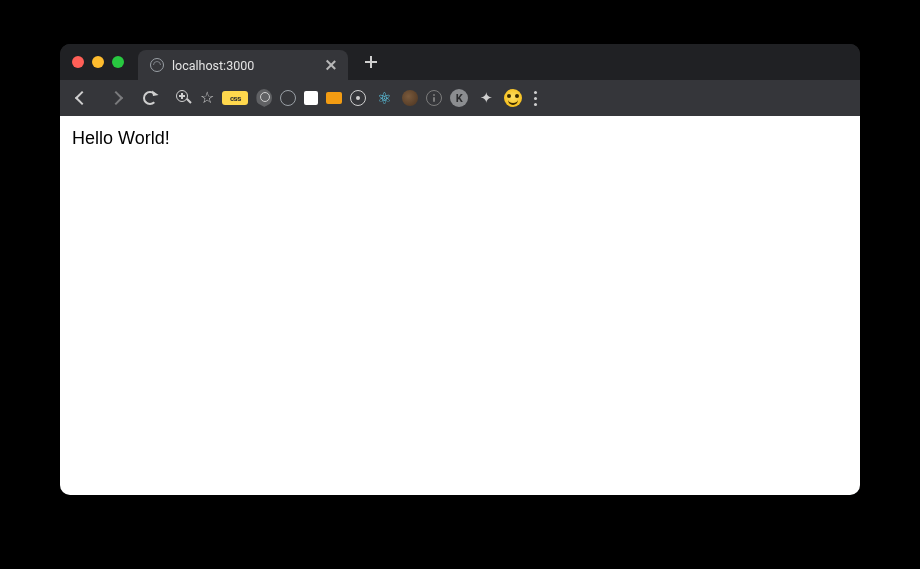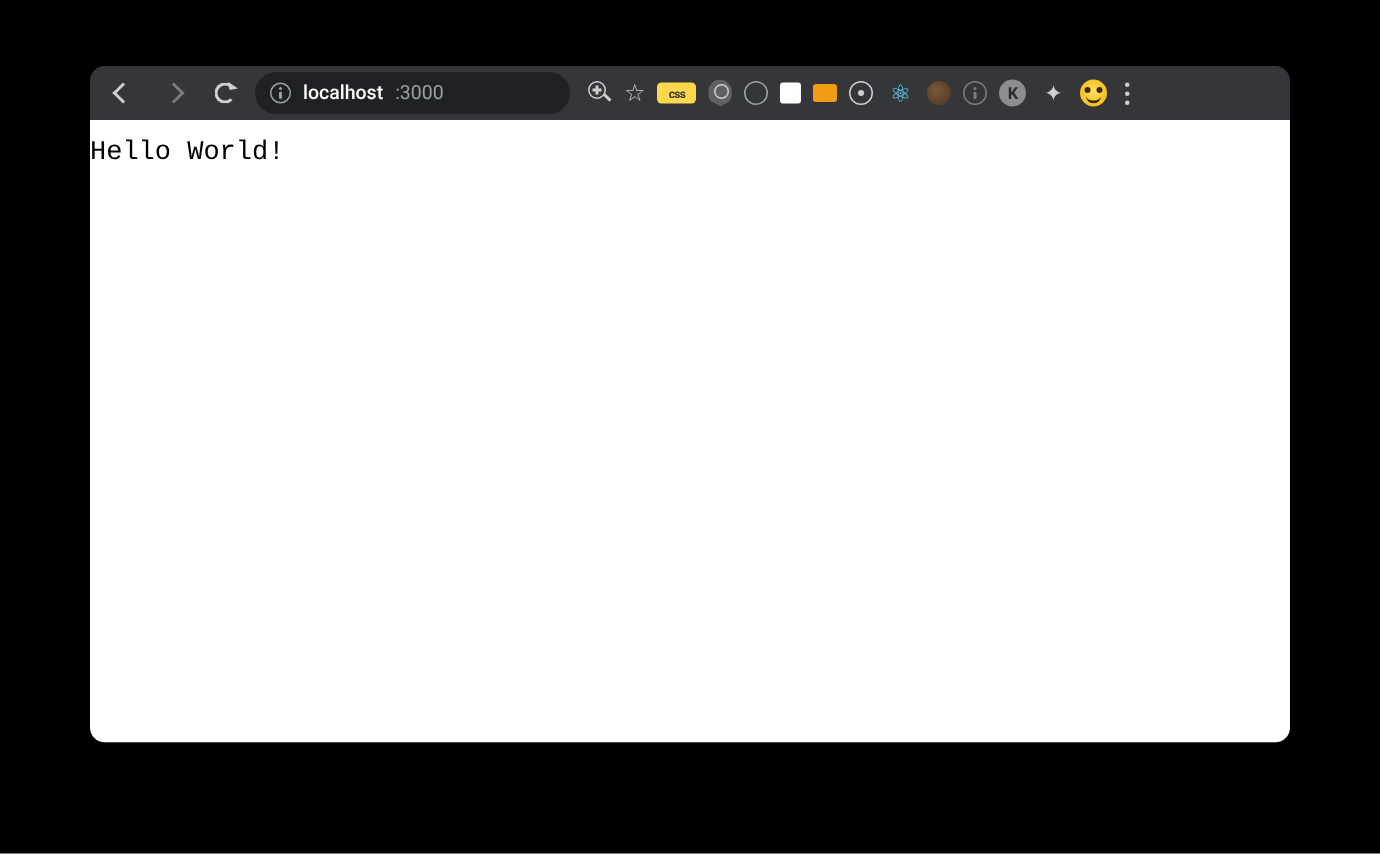--- a/index.html
+++ b/index.html
@@ -170,48 +170,56 @@
   .e-yellow::after{content:"";position:absolute;left:4px;top:11px;width:10px;height:3px;border-bottom:2px solid #3a2a00;border-radius:0 0 8px 8px;}
   .menu-dots{display:flex;flex-direction:column;gap:3px;padding:0 4px;}
   .menu-dots span{width:3px;height:3px;background:#cfcfcf;border-radius:50%;}
   
   .viewport{
     flex:1;
     background:#fff;
     position:relative;
   }
   .content{
-    position:absolute;left:0;top:12px;
-    font-family: Liberation Mono, monospace;
+    position:absolute;left:12px;top:12px;
+    font-family: Liberation Sans, sans-serif;
     font-size:18px;
     color:#000;
   }
 </style>
 </head>
 <body>
 
 <div class="window">
 
+  <div class="tabstrip">
+    <div class="traffic">
+      <div class="dot red"></div>
+      <div class="dot yellow"></div>
+      <div class="dot green"></div>
+    </div>
+    <div class="tab">
+      <div class="favicon"></div>
+      <div class="title">localhost:3000</div>
+      <div class="close"></div>
+    </div>
+    <div class="newtab"></div>
+  </div>
 
   <div class="toolbar">
     <div class="tbtn">
         <div class="arrow"></div>
       </div>
     <div class="tbtn">
         <div class="arrow fwd dim"></div>
       </div>
     <div class="tbtn">
         <div class="reload"></div>
       </div>
 
-    <div class="omnibox">
-      <div class="site-info"></div>
-      <span class="host">localhost</span>
-        <span class="port">:3000</span>
-    </div>
 
     <div class="ticons">
       <div class="zoom">
           <div class="plus"></div>
         </div>
       <div class="star">☆</div>
       <div class="ext e-css">css</div>
       <div class="ext e-ublock"></div>
       <div class="ext e-circle"></div>
       <div class="ext e-square"></div>

